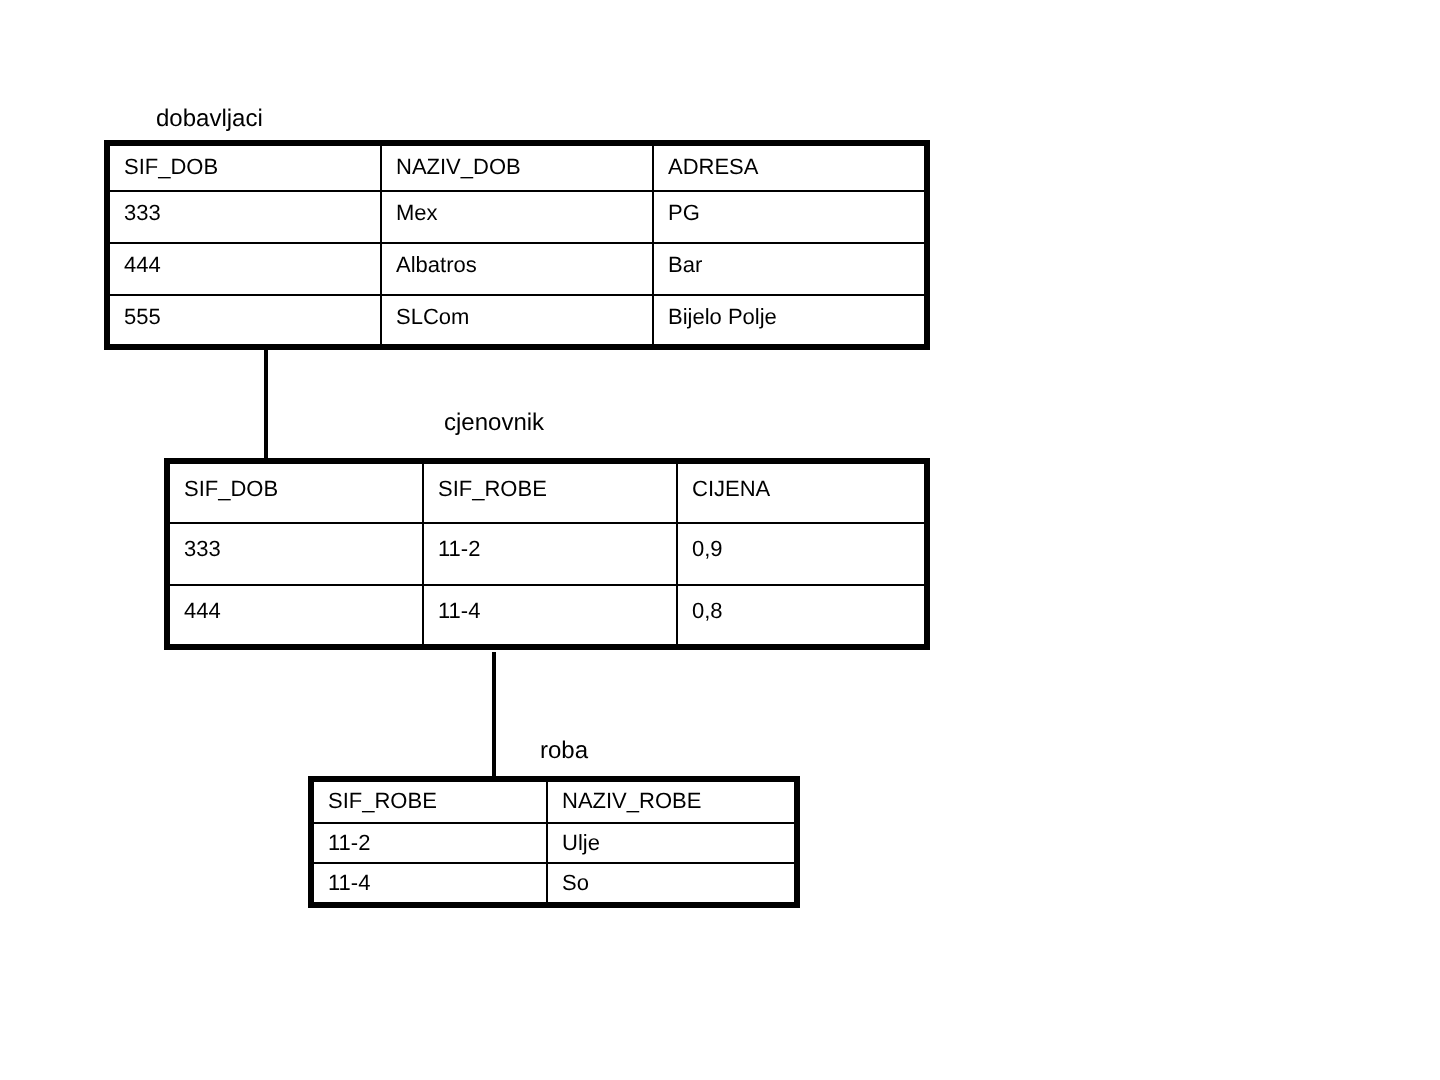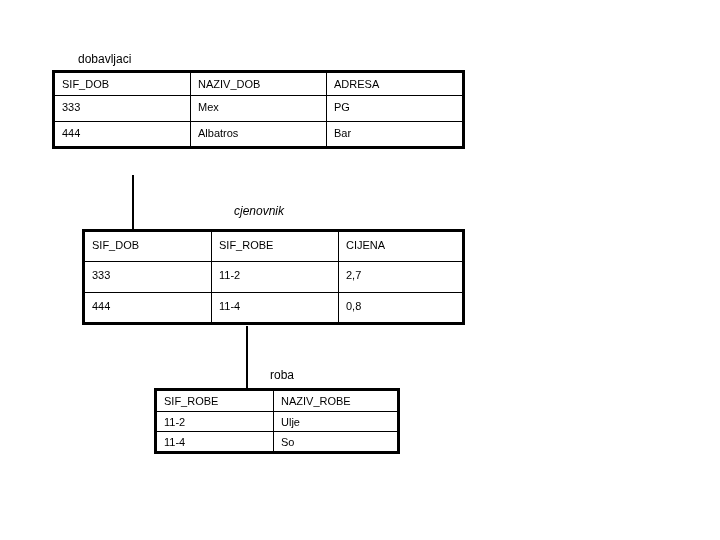--- a/index.html
+++ b/index.html
@@ -35,21 +35,21 @@
   }
   .u { }
 
   .tbl-title {
     position: absolute;
     font-size: 12px;
     line-height: 14px;
     color: #000000;
   }
   .title-dobavljaci { left: 78px;  top: 52px; }
-  .title-cjenovnik  { left: 234px; top: 204px; font-style: italic; }
+  .title-cjenovnik  { left: 222px; top: 204px; }
   .title-roba       { left: 270px; top: 368px; }
 
   .tbl-dobavljaci { left: 52px;  top: 70px;  width: 410px; }
   .tbl-cjenovnik  { left: 82px;  top: 229px; width: 380px; }
   .tbl-roba       { left: 154px; top: 388px; width: 243px; }
 
   .tbl-cjenovnik td { padding-top: 7px; }
   .tbl-roba td      { padding-top: 4px; }
 
   .r24 { height: 24px; }
@@ -103,20 +103,25 @@
       <tr class="r26">
         <td>333</td>
         <td>Mex</td>
         <td>PG</td>
       </tr>
       <tr class="r26">
         <td>444</td>
         <td>Albatros</td>
         <td>Bar</td>
       </tr>
+      <tr class="r26">
+        <td>555</td>
+        <td>SLCom</td>
+        <td>Bijelo Polje</td>
+      </tr>
     </tbody>
   </table>
 
   <div class="connector connector-1"></div>
 
   <div class="tbl-title title-cjenovnik">cjenovnik</div>
   <table class="tbl tbl-cjenovnik">
     <colgroup>
         <col class="c128">
         <col class="c127">
@@ -124,21 +129,21 @@
       </colgroup>
     <tbody>
       <tr class="r31">
         <td class="u">SIF_DOB</td>
         <td class="u">SIF_ROBE</td>
         <td>CIJENA</td>
       </tr>
       <tr class="r31">
         <td>333</td>
         <td>11-2</td>
-        <td>2,7</td>
+        <td>0,9</td>
       </tr>
       <tr class="r31">
         <td>444</td>
         <td>11-4</td>
         <td>0,8</td>
       </tr>
     </tbody>
   </table>
 
   <div class="connector connector-2"></div>

